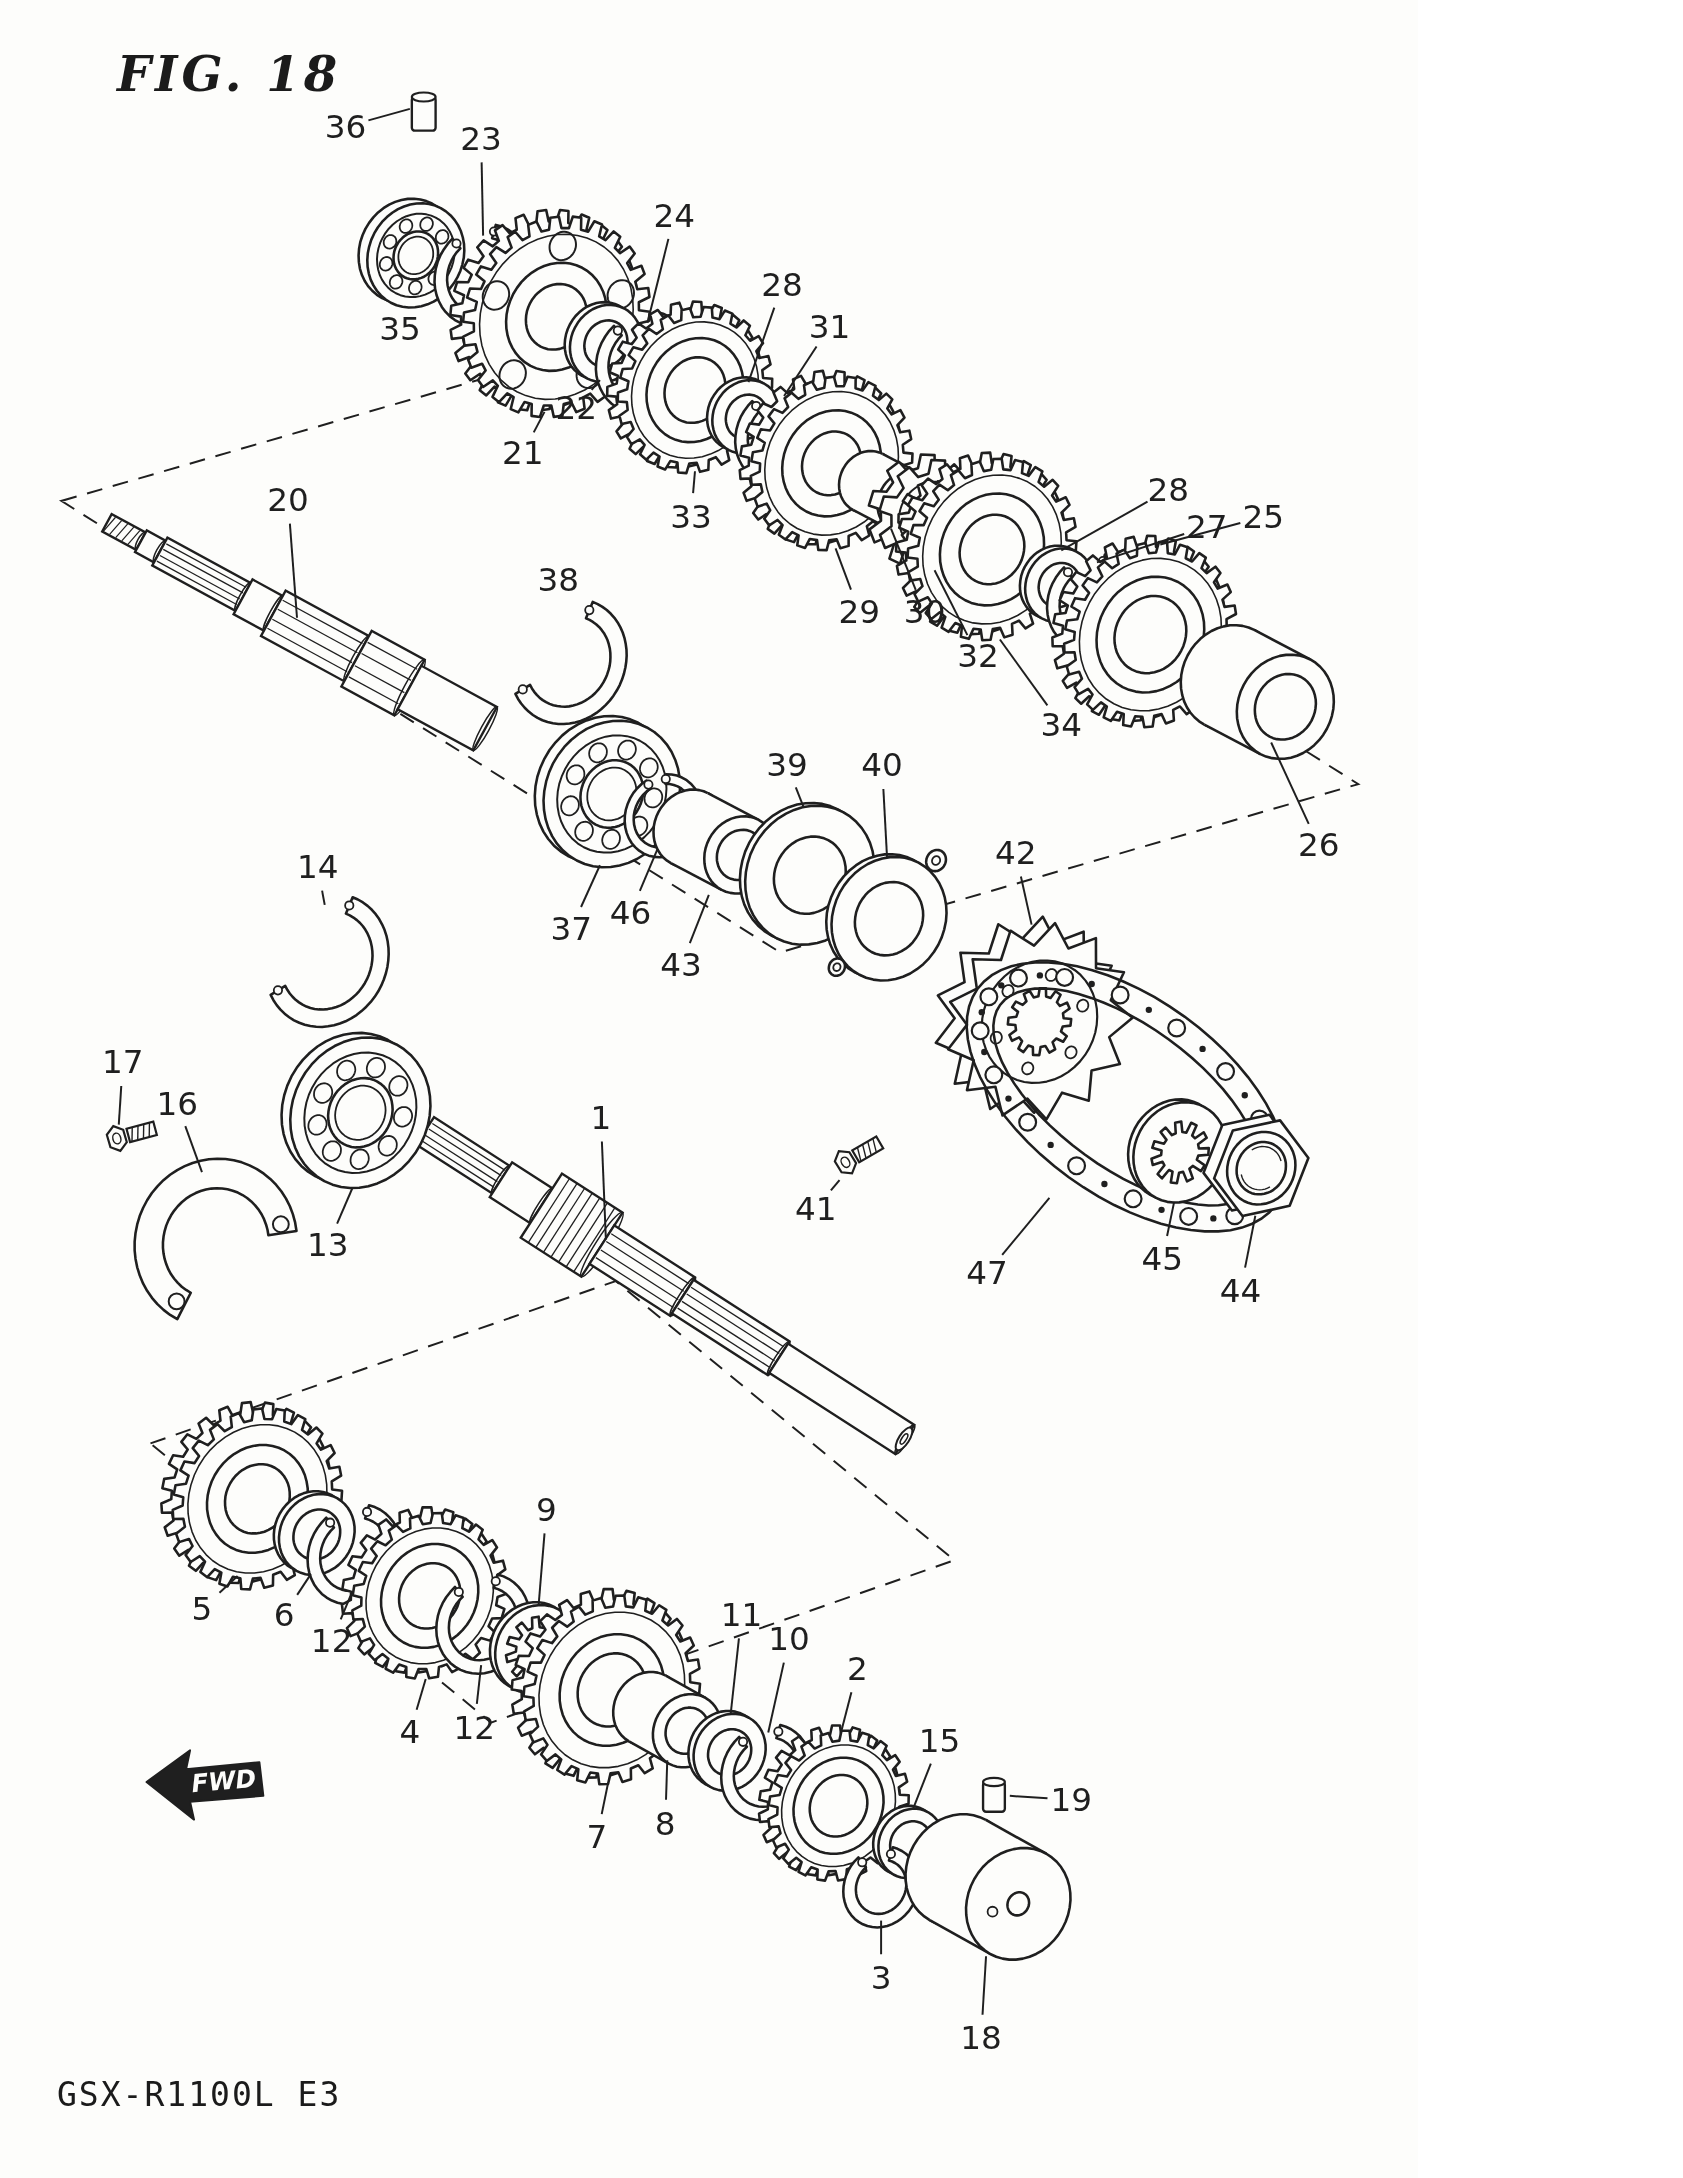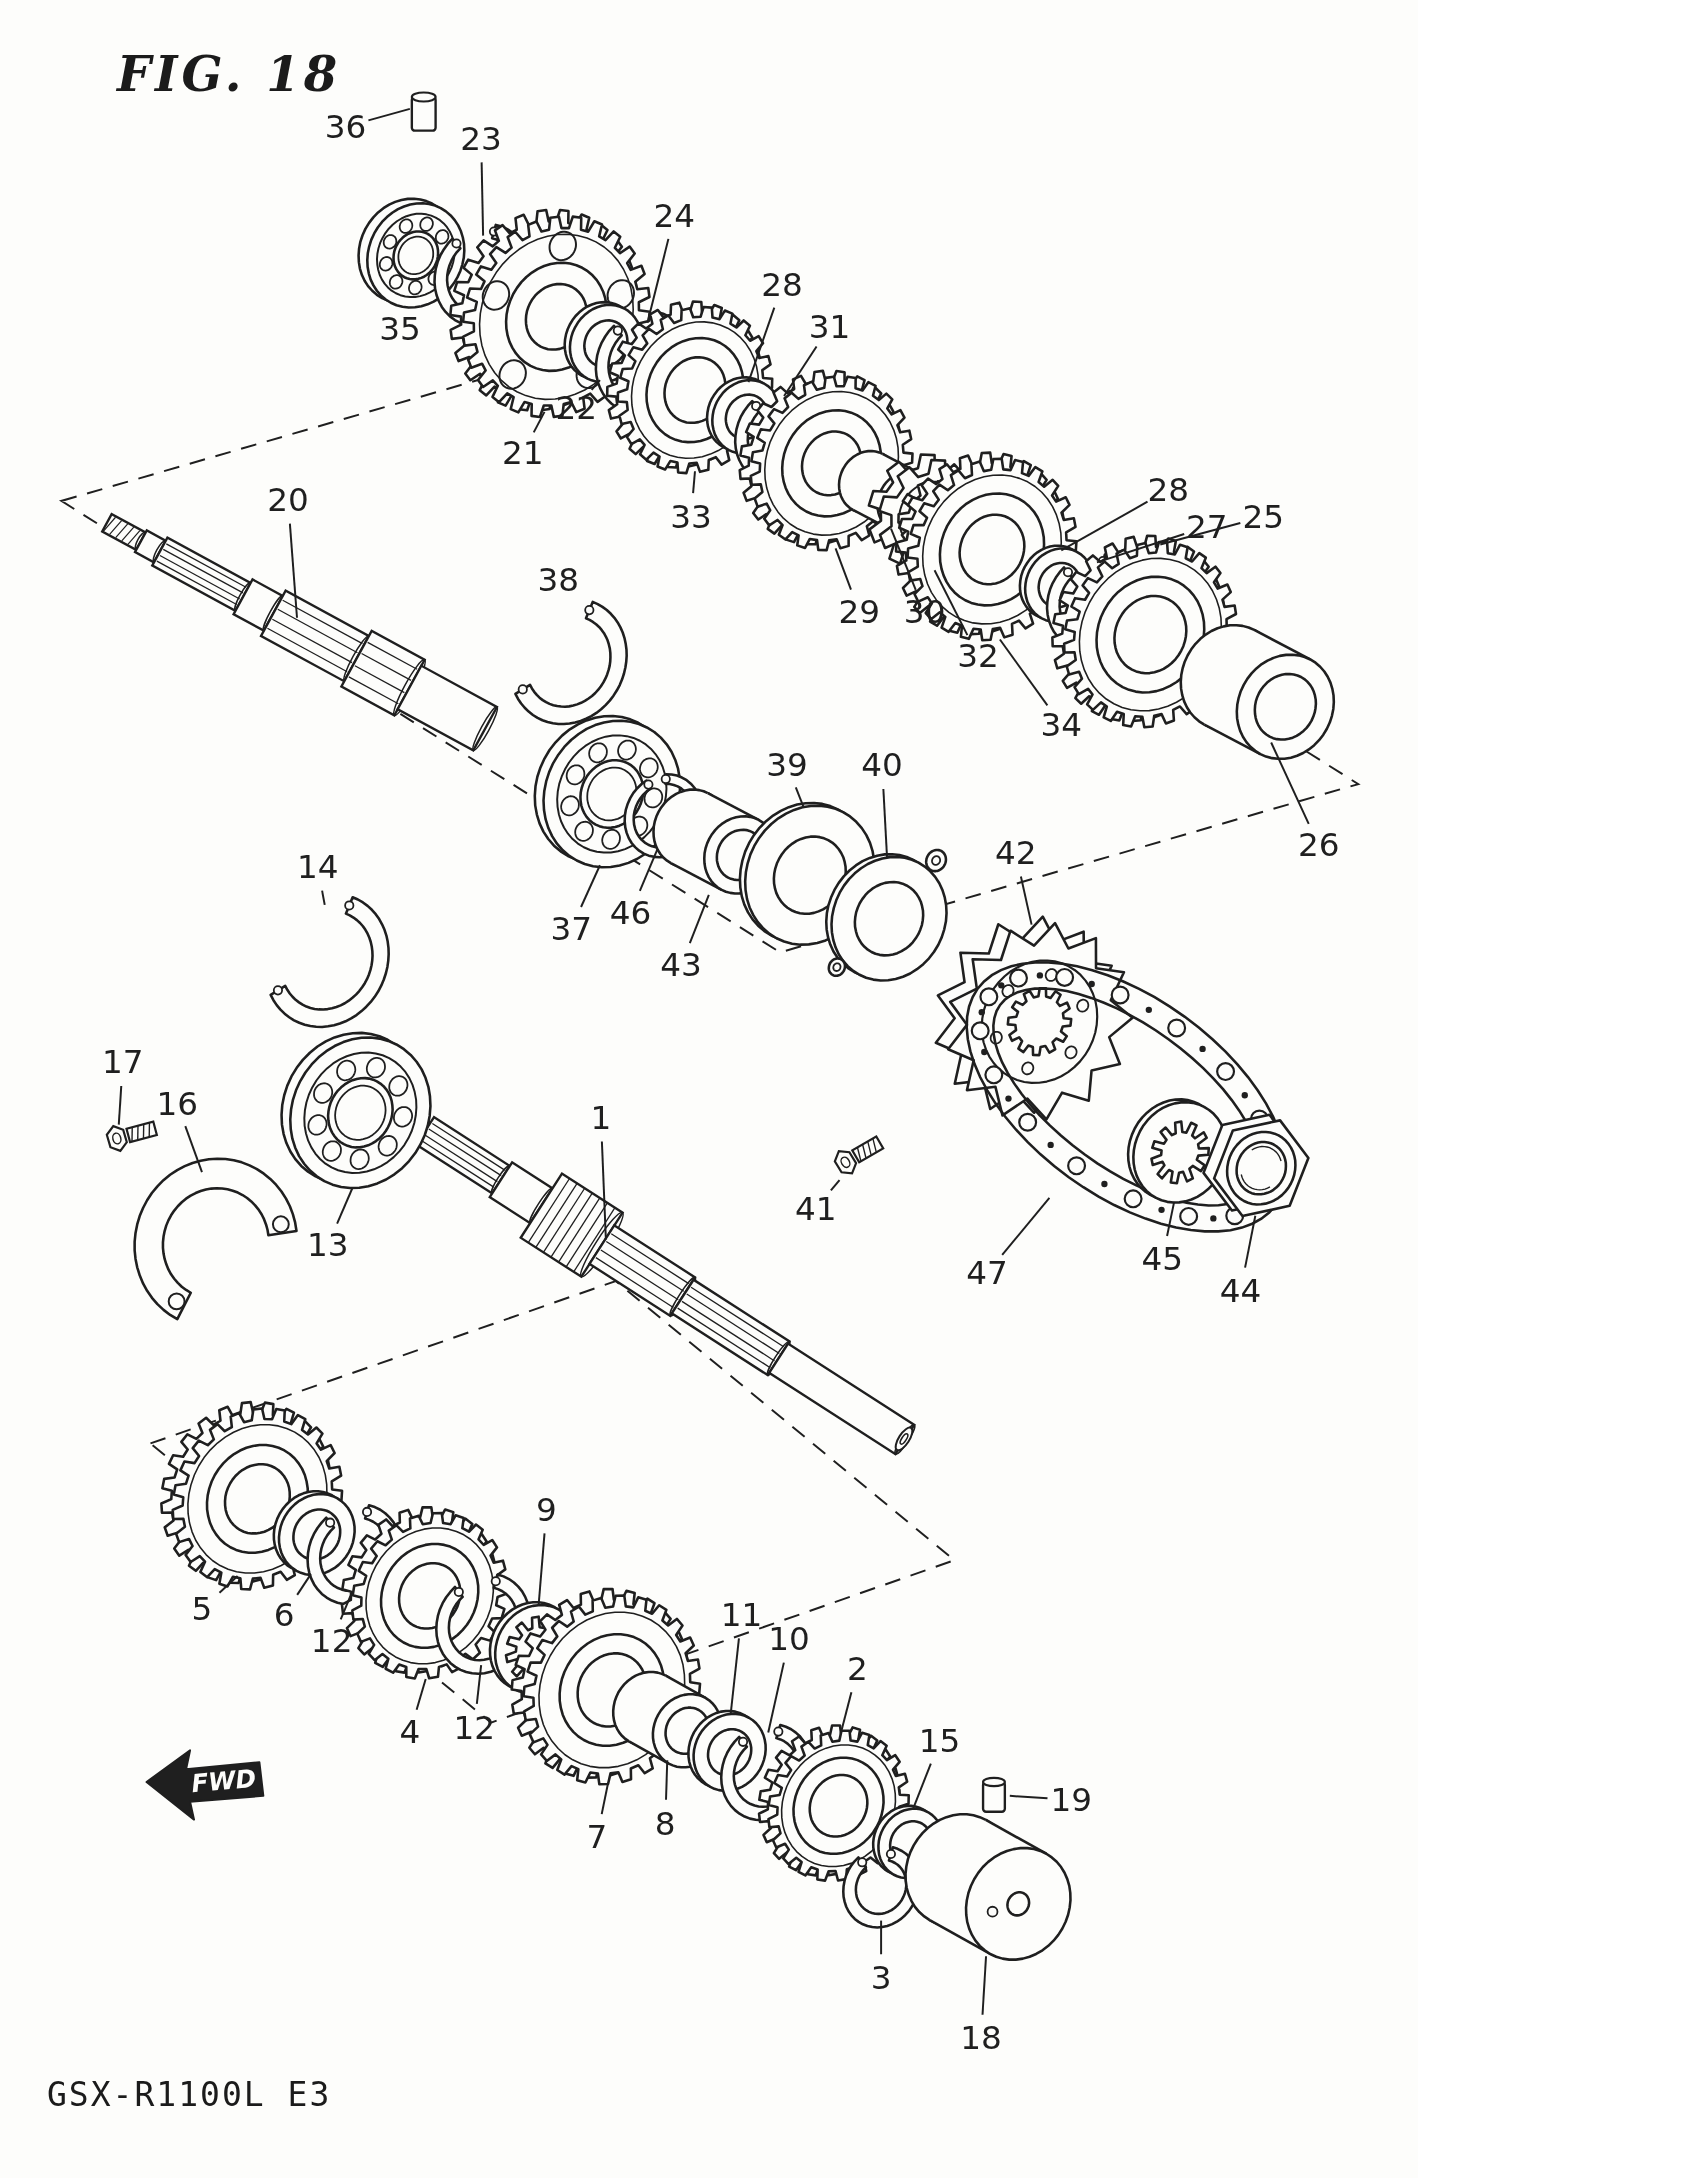--- a/index.html
+++ b/index.html
@@ -1,20 +1,20 @@
 <!DOCTYPE html>
 <html><head>
 <meta charset="utf-8">
 <style>
   html,body{margin:0;padding:0;background:#ffffff;}
   .page{position:relative;width:1418px;height:2178px;background:#fdfdfb;overflow:hidden;
         font-family:"DejaVu Sans",sans-serif;color:#1b1b1b;}
   .fig-title{position:absolute;left:117px;top:46px;font-size:48px;font-weight:800;
              font-style:italic;letter-spacing:4px;font-family:"DejaVu Serif",serif;}
-  .model-code{position:absolute;left:47px;top:2075px;font-size:33px;letter-spacing:2px;
+  .model-code{position:absolute;left:57px;top:2075px;font-size:33px;letter-spacing:2px;
               font-family:"DejaVu Sans Mono",monospace;}
   svg{position:absolute;left:0;top:0;}
   svg text{font-family:"DejaVu Sans",sans-serif;}
 </style>
 </head>
 <body>
 
 <div class="page">
   <div class="fig-title">FIG. 18</div>
   <svg id="diagram" width="1683" height="2178" viewBox="0 0 1700 2200">

